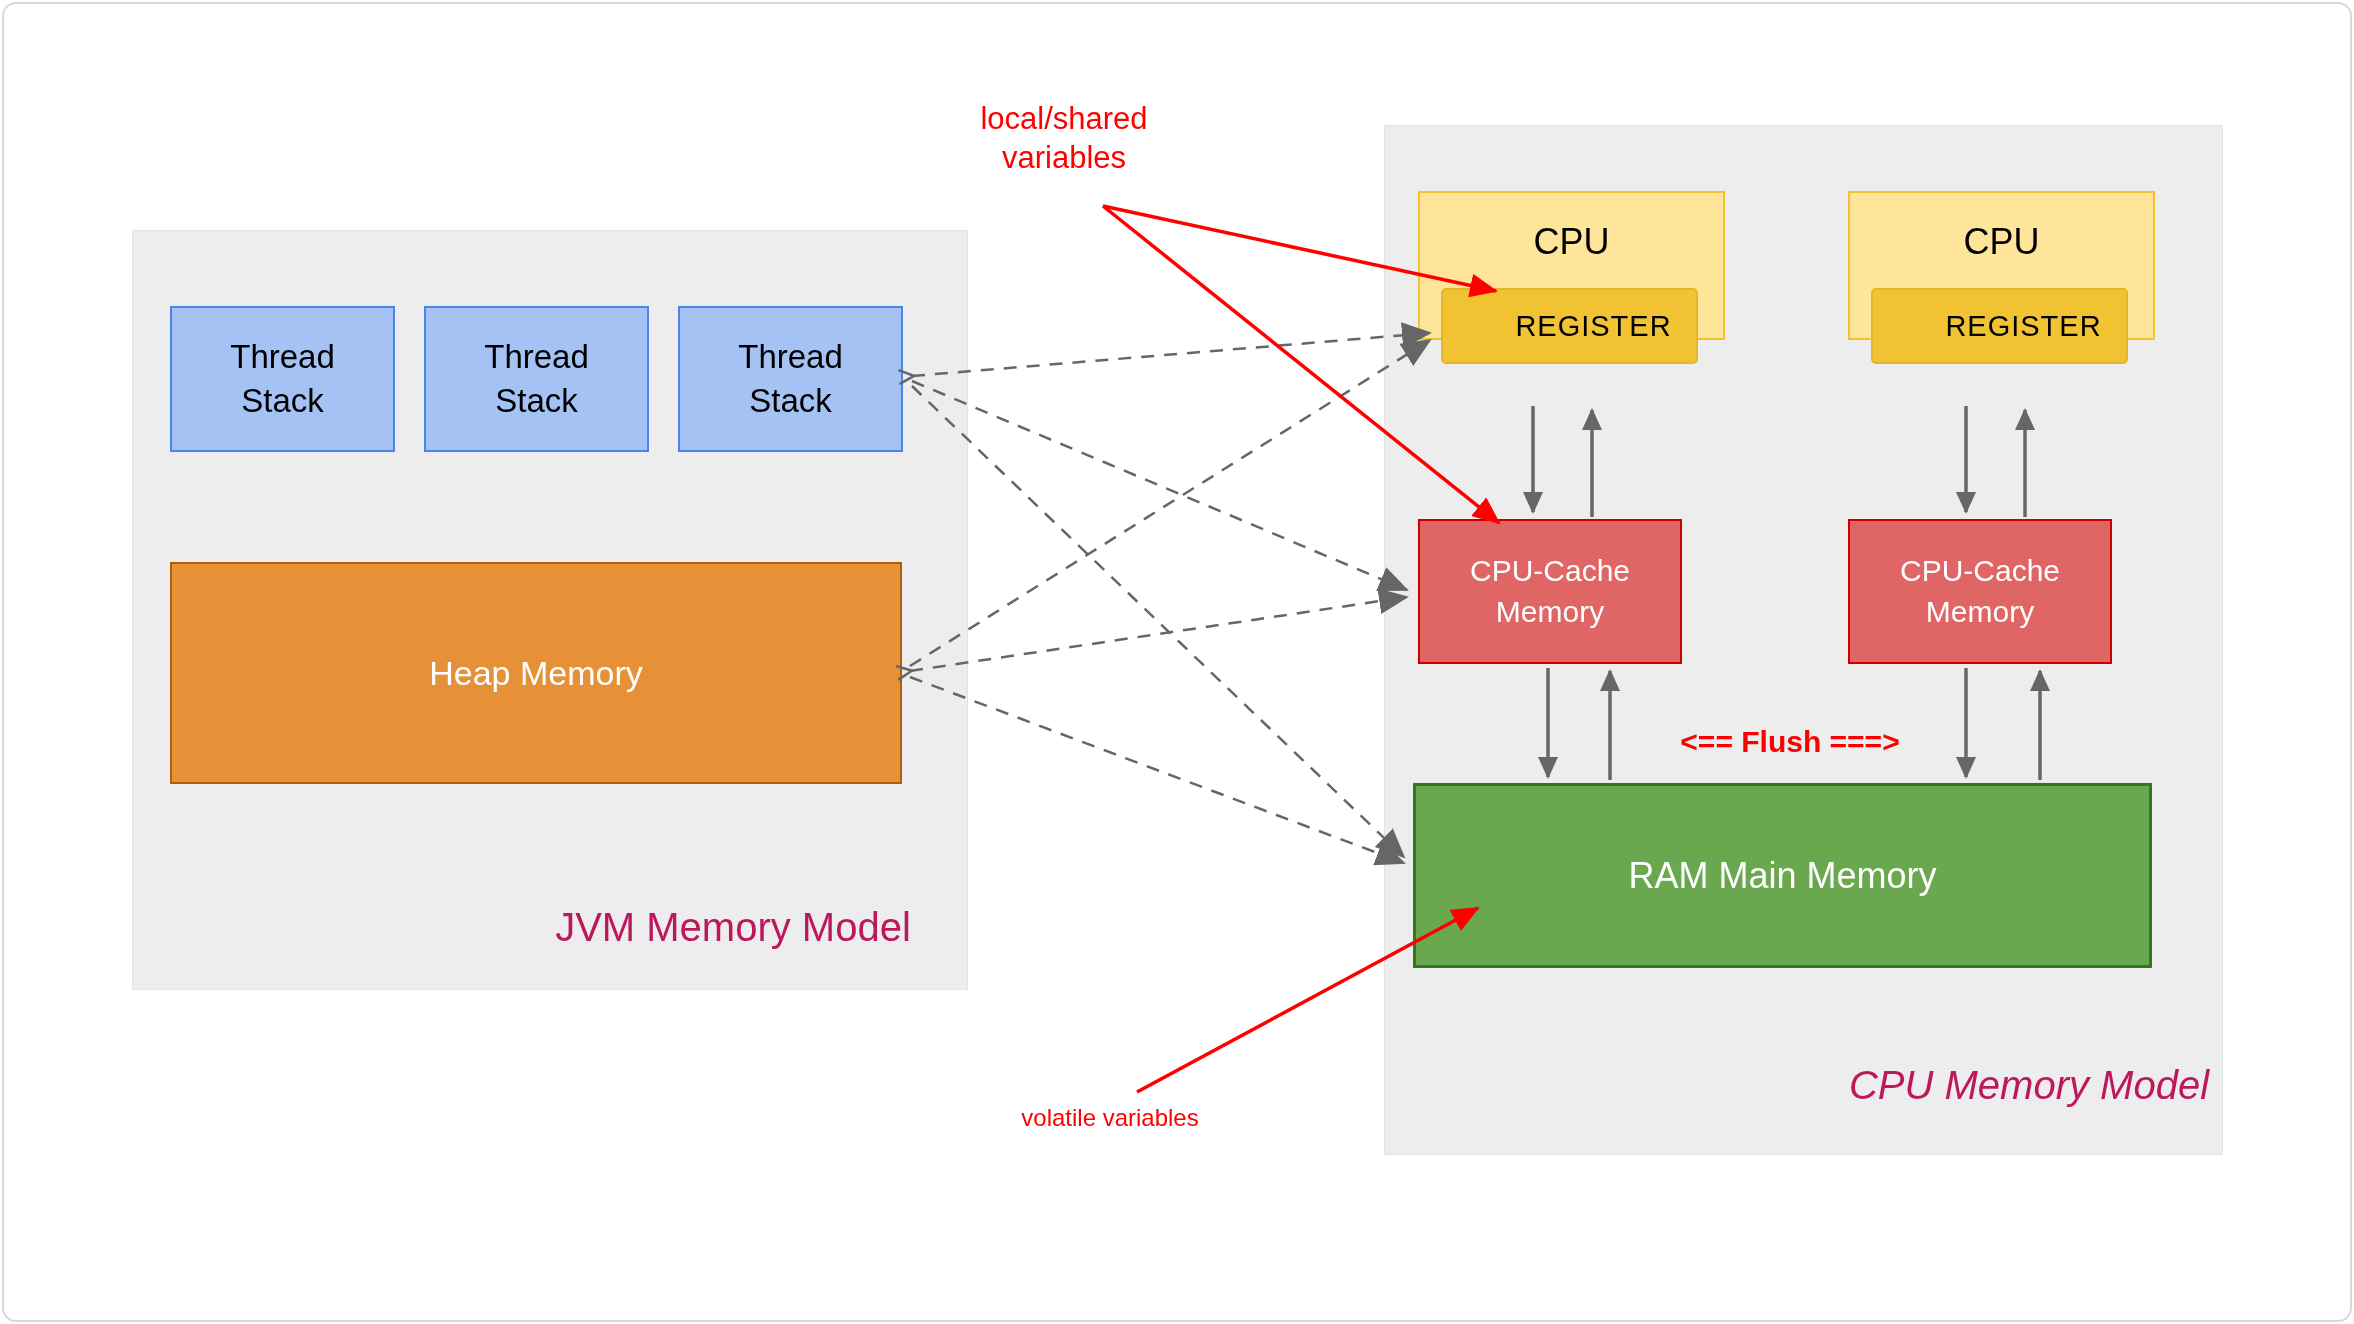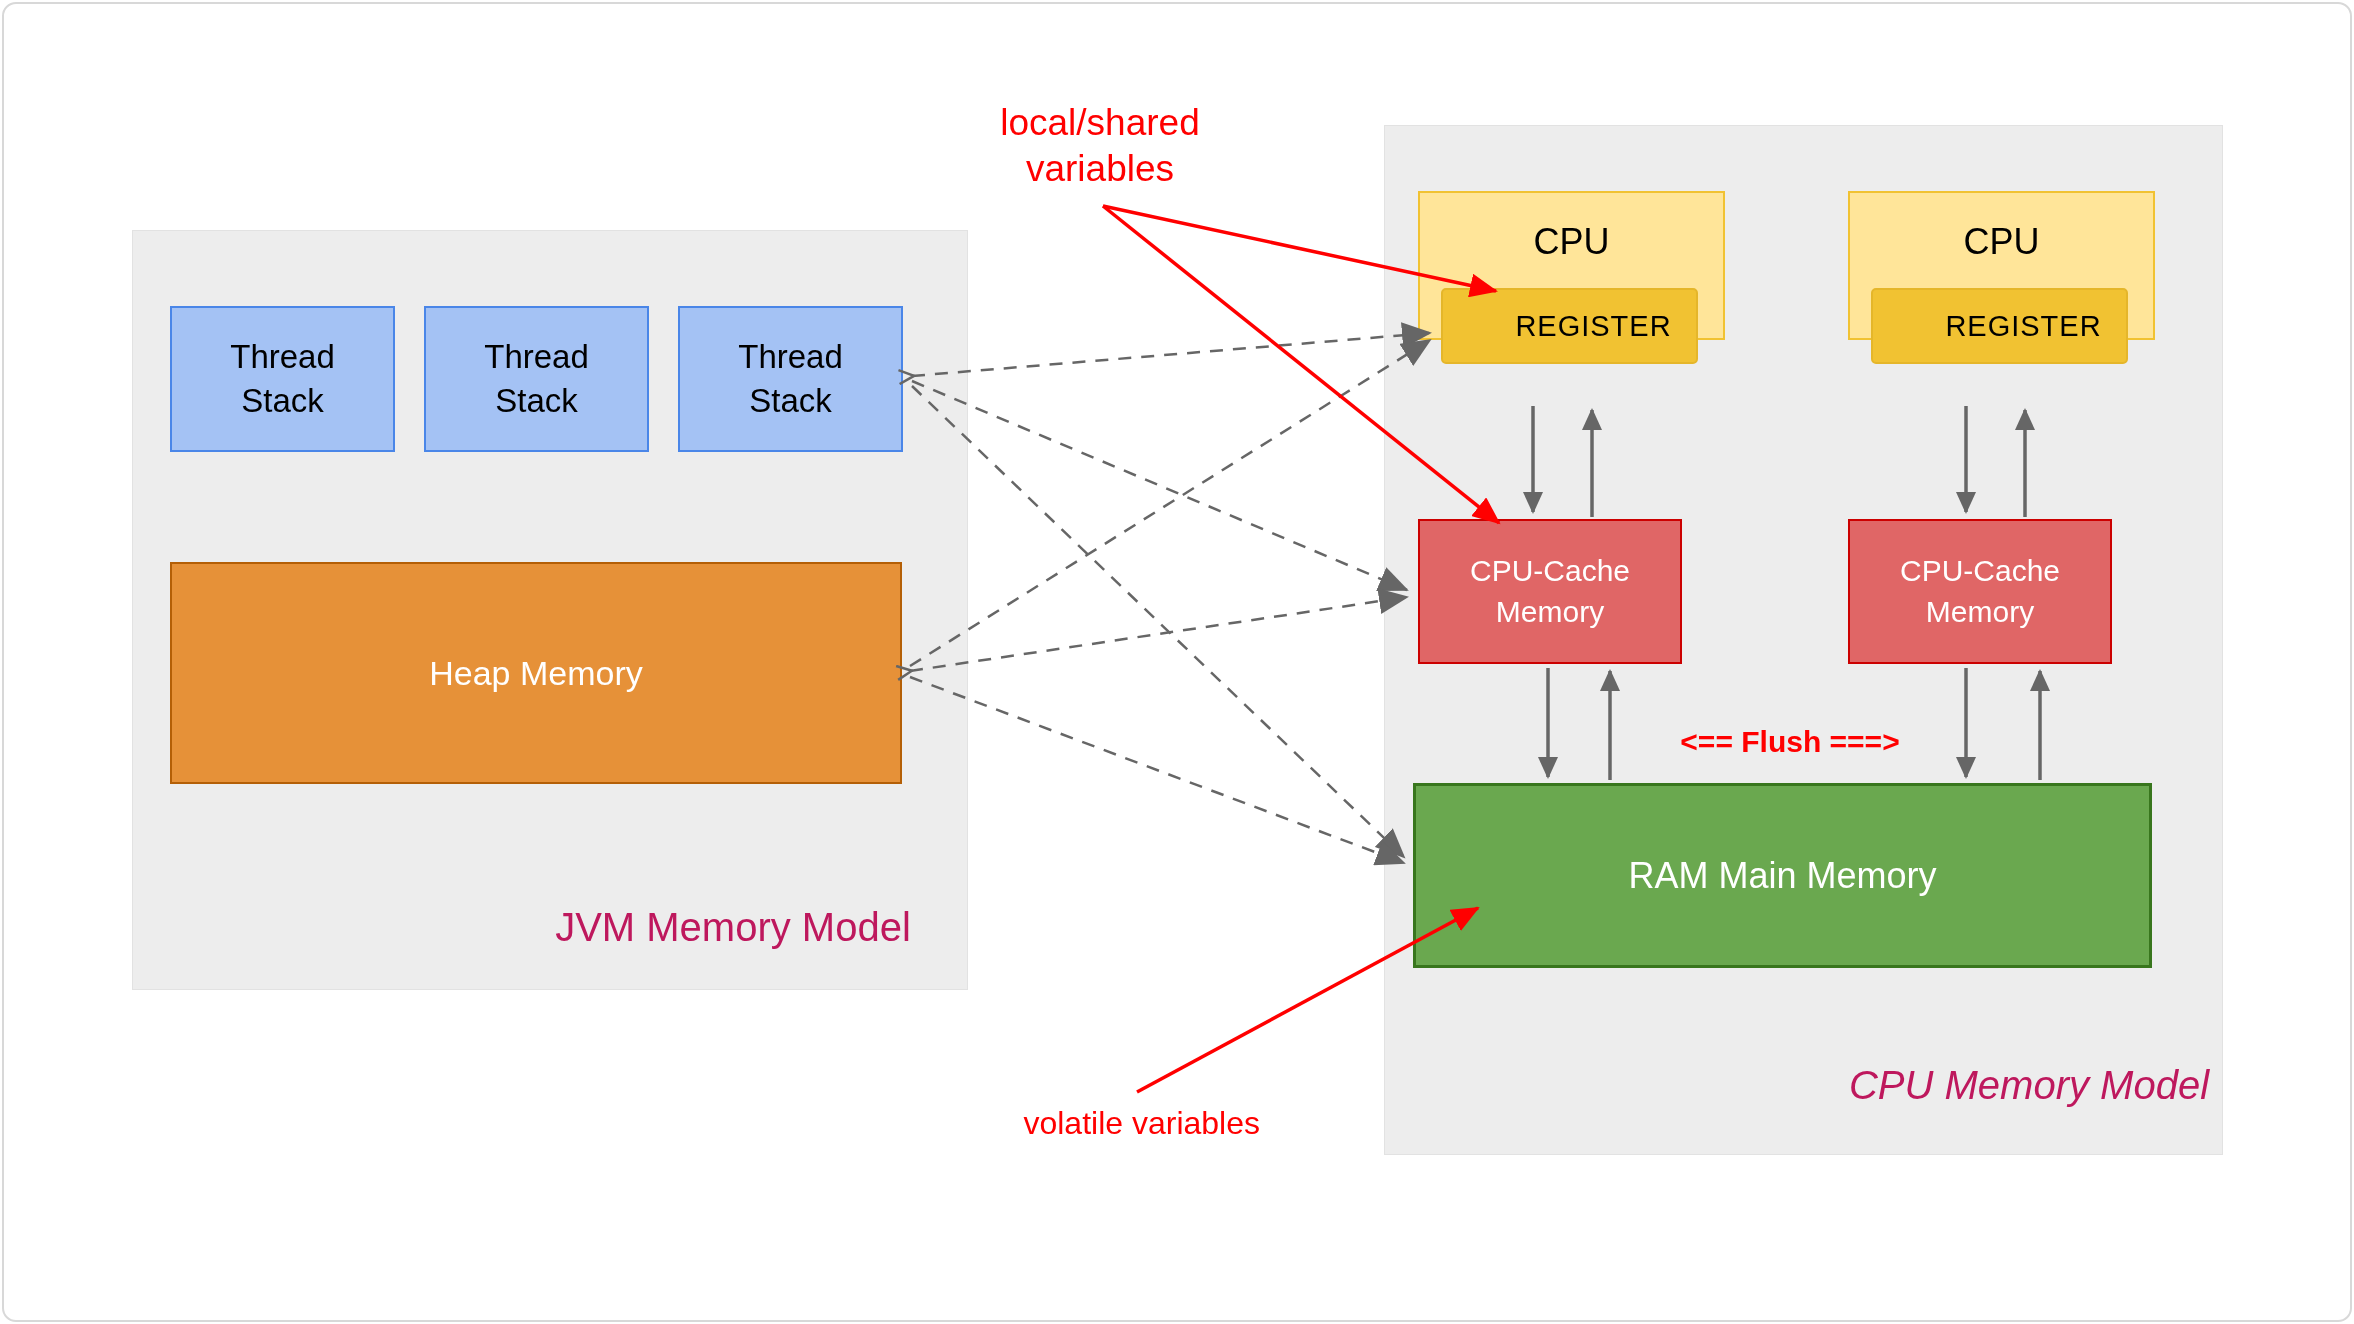--- a/index.html
+++ b/index.html
@@ -70,23 +70,23 @@
   .cache .wrap{width:220px;}
   .ram{
     left:1413px;top:783px;width:739px;height:185px;
     background:#6AA84F;border:3px solid #38761D;
     color:#ffffff;font-size:36px;
   }
   .annotation{
     position:absolute;color:#FF0000;
     text-align:center;line-height:1.25;
   }
-  #anno-local{left:950px;top:100px;width:300px;font-size:37px;}
+  #anno-local{left:914px;top:100px;width:300px;font-size:31px;}
   #anno-local .wrap{display:inline-block;width:220px;}
-  #anno-volatile{left:960px;top:1103px;width:300px;font-size:32px;white-space:nowrap;text-align:right;}
+  #anno-volatile{left:960px;top:1103px;width:300px;font-size:24px;white-space:nowrap;}
   #anno-flush{left:1640px;top:723px;width:300px;font-size:30px;font-weight:bold;white-space:nowrap;}
   #arrow-layer{position:absolute;left:0;top:0;pointer-events:none;}
   .col2{left:1848px;}
   .col1{left:1418px;}
 </style>
 </head>
 <body>
 
 <div id="stage">
 

